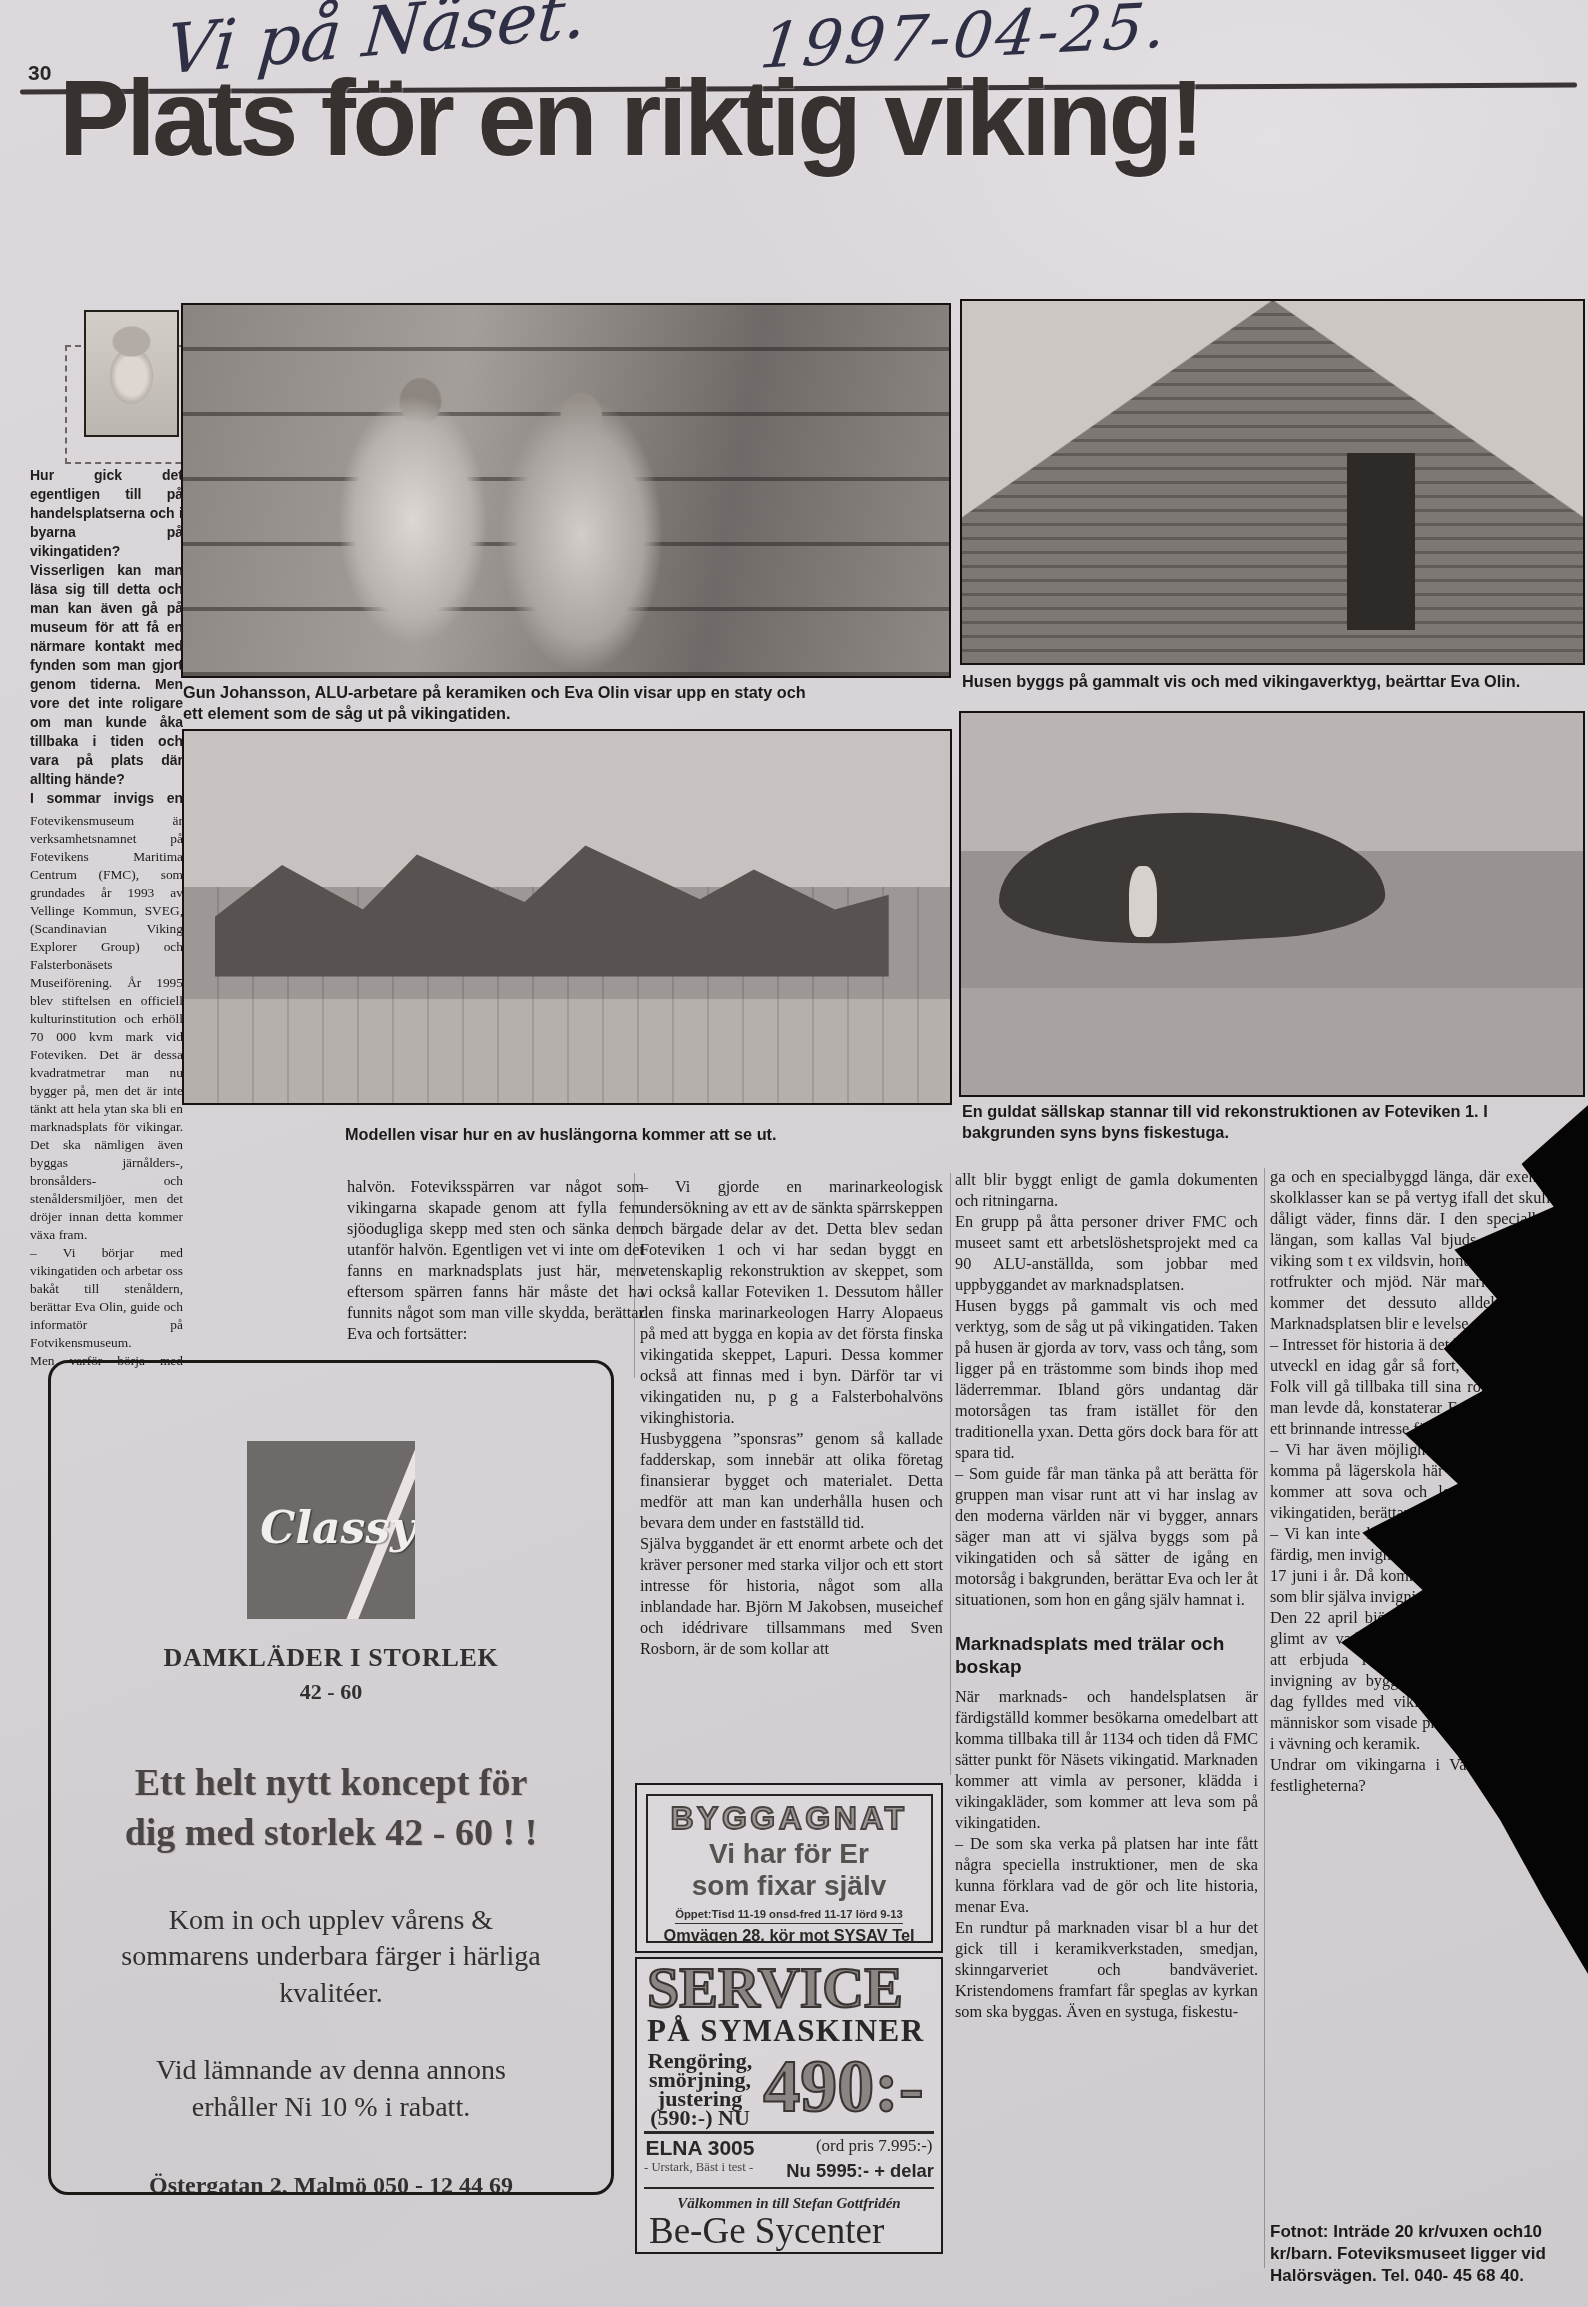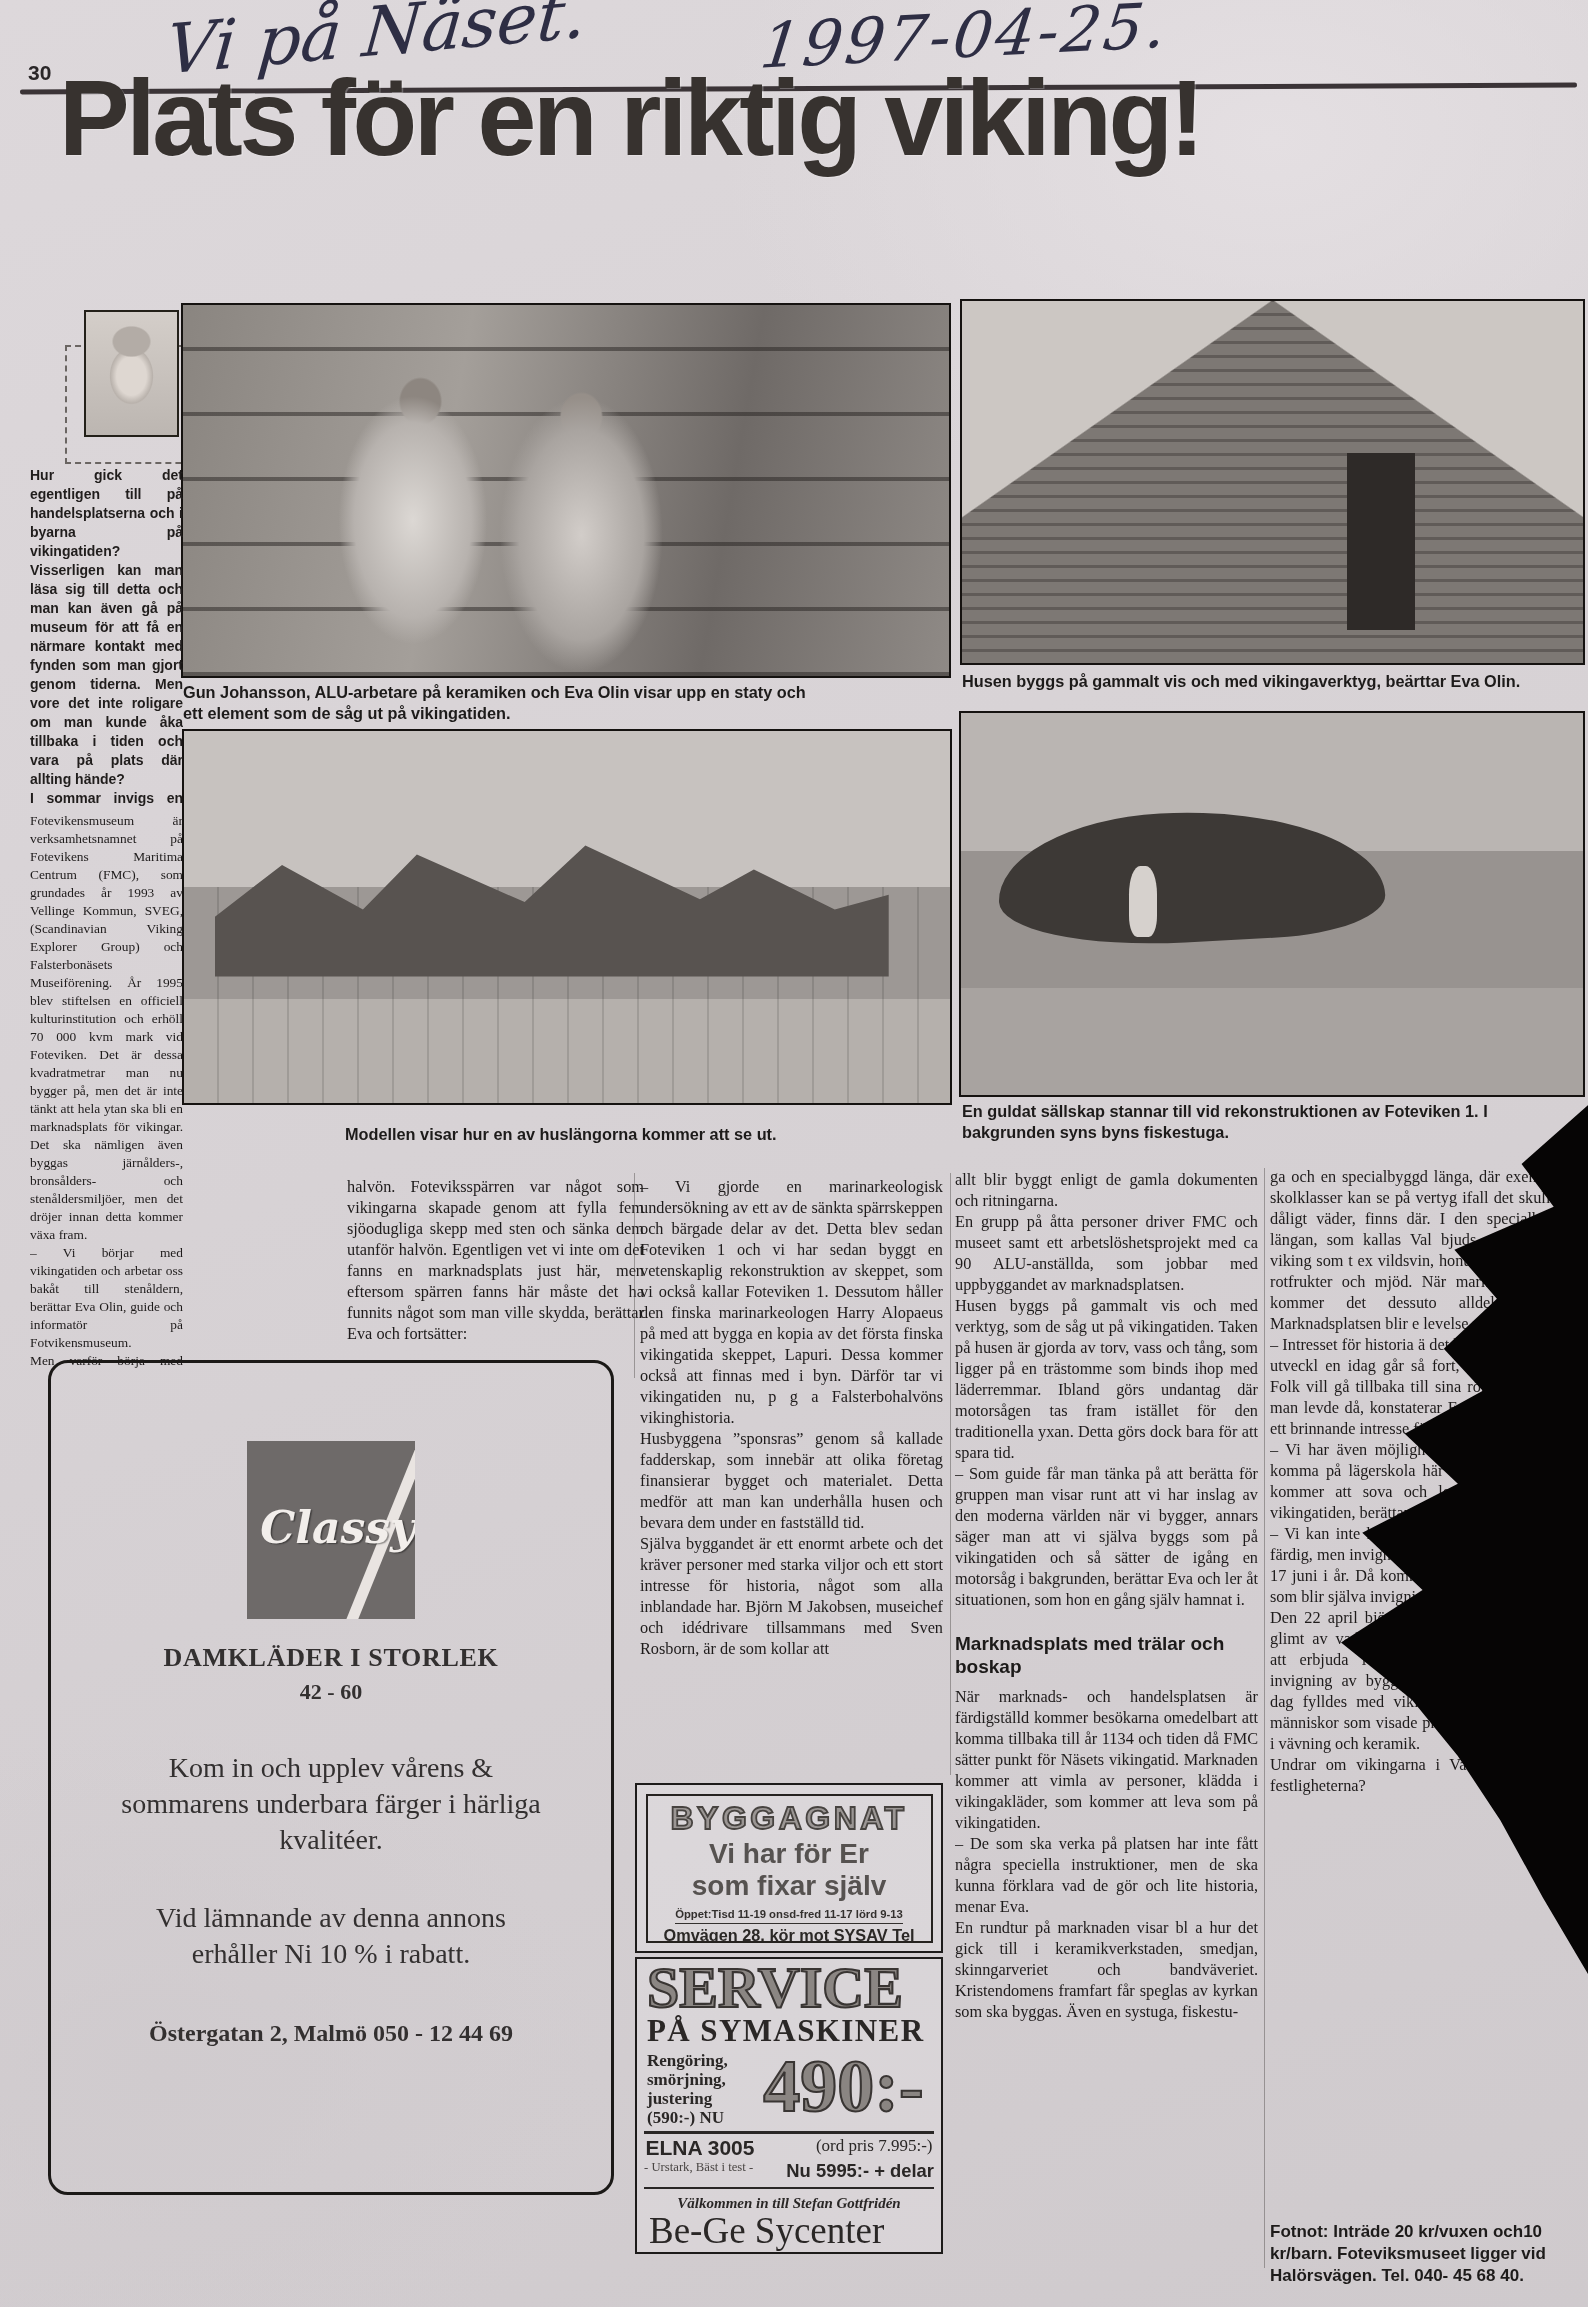--- a/index.html
+++ b/index.html
@@ -103,21 +103,21 @@
   .bygg-hours{display:inline-block;margin-top:5.7px;font-size:11.3px;font-weight:bold;color:#33302e;
               padding-bottom:2.8px;border-bottom:1.4px solid #33302e;}
   .bygg-addr{margin-top:2.8px;font-size:16.3px;font-weight:bold;color:#2b2826;}
   
   .service{left:635px;top:1957px;width:304px;height:293px;border:2.8px solid #1d1b1a;overflow:hidden;
            font-family:"Liberation Serif",serif;color:#2a2726;background:rgba(236,232,234,.3);}
   .svc-t1{margin-top:1.4px;text-align:left;padding-left:10px;font-size:58px;line-height:.95;font-weight:bold;
           color:#8b8683;-webkit-text-stroke:2.1px #39settings3533;-webkit-text-stroke:2.1px #393533;}
   .svc-t2{padding-left:10px;font-size:31px;line-height:1;font-weight:bold;letter-spacing:1.4px;}
   .svc-row{display:flex;align-items:flex-start;padding:4.2px 7px 0 10px;}
-  .svc-left{width:106px;font-size:17px;line-height:19px;font-weight:bold;}
+  .svc-left{width:106px;font-size:22px;line-height:19px;font-weight:bold;text-align:center;}
   .svc-price{flex:1;text-align:center;font-size:74px;line-height:.95;font-weight:bold;color:#8a8582;
              -webkit-text-stroke:2.1px #393533;}
   .svc-rule{margin:4.2px 7px 0;height:2.8px;background:#2a2726;}
   .svc-elna{display:flex;justify-content:space-between;padding:2.8px 8.5px 0;}
   .svc-elna .a{font-size:21px;font-weight:bold;font-family:"Liberation Sans",sans-serif;}
   .svc-elna .b{font-size:17px;}
   .svc-elna2{display:flex;justify-content:space-between;padding:0 7px;}
   .svc-elna2 .a{font-size:12.7px;color:#4a4644;}
   .svc-elna2 .b{font-size:18.4px;font-weight:bold;font-family:"Liberation Sans",sans-serif;}
   .svc-welcome{margin-top:5.7px;text-align:center;font-size:15px;font-weight:bold;font-style:italic;}
@@ -204,20 +204,21 @@
   <div class="abs vrule vr2"></div>
   <div class="abs vrule vr3"></div>
 
   <div class="abs classy">
     <div class="classy-logo">
       <div class="slash"></div>
       <div class="word">Classy</div>
     </div>
     <div class="classy-line1">DAMKLÄDER I STORLEK</div>
     <div class="classy-line2">42 - 60</div>
+    <div class="classy-head">Ett helt nytt koncept för dig med storlek 42 - 60 ! !</div>
     <div class="classy-body">Kom in och upplev vårens &amp; sommarens underbara färger i härliga kvalitéer.</div>
     <div class="classy-offer">Vid lämnande av denna annons erhåller Ni 10 % i rabatt.</div>
     <div class="classy-addr">Östergatan 2, Malmö 050 - 12 44 69</div>
   </div>
 
   <div class="abs bygg-outer">
     <div class="bygg-inner">
       <div class="bygg-name">BYGGAGNAT</div>
       <div class="bygg-l1">Vi har för Er</div>
       <div class="bygg-l2">som fixar själv</div>

